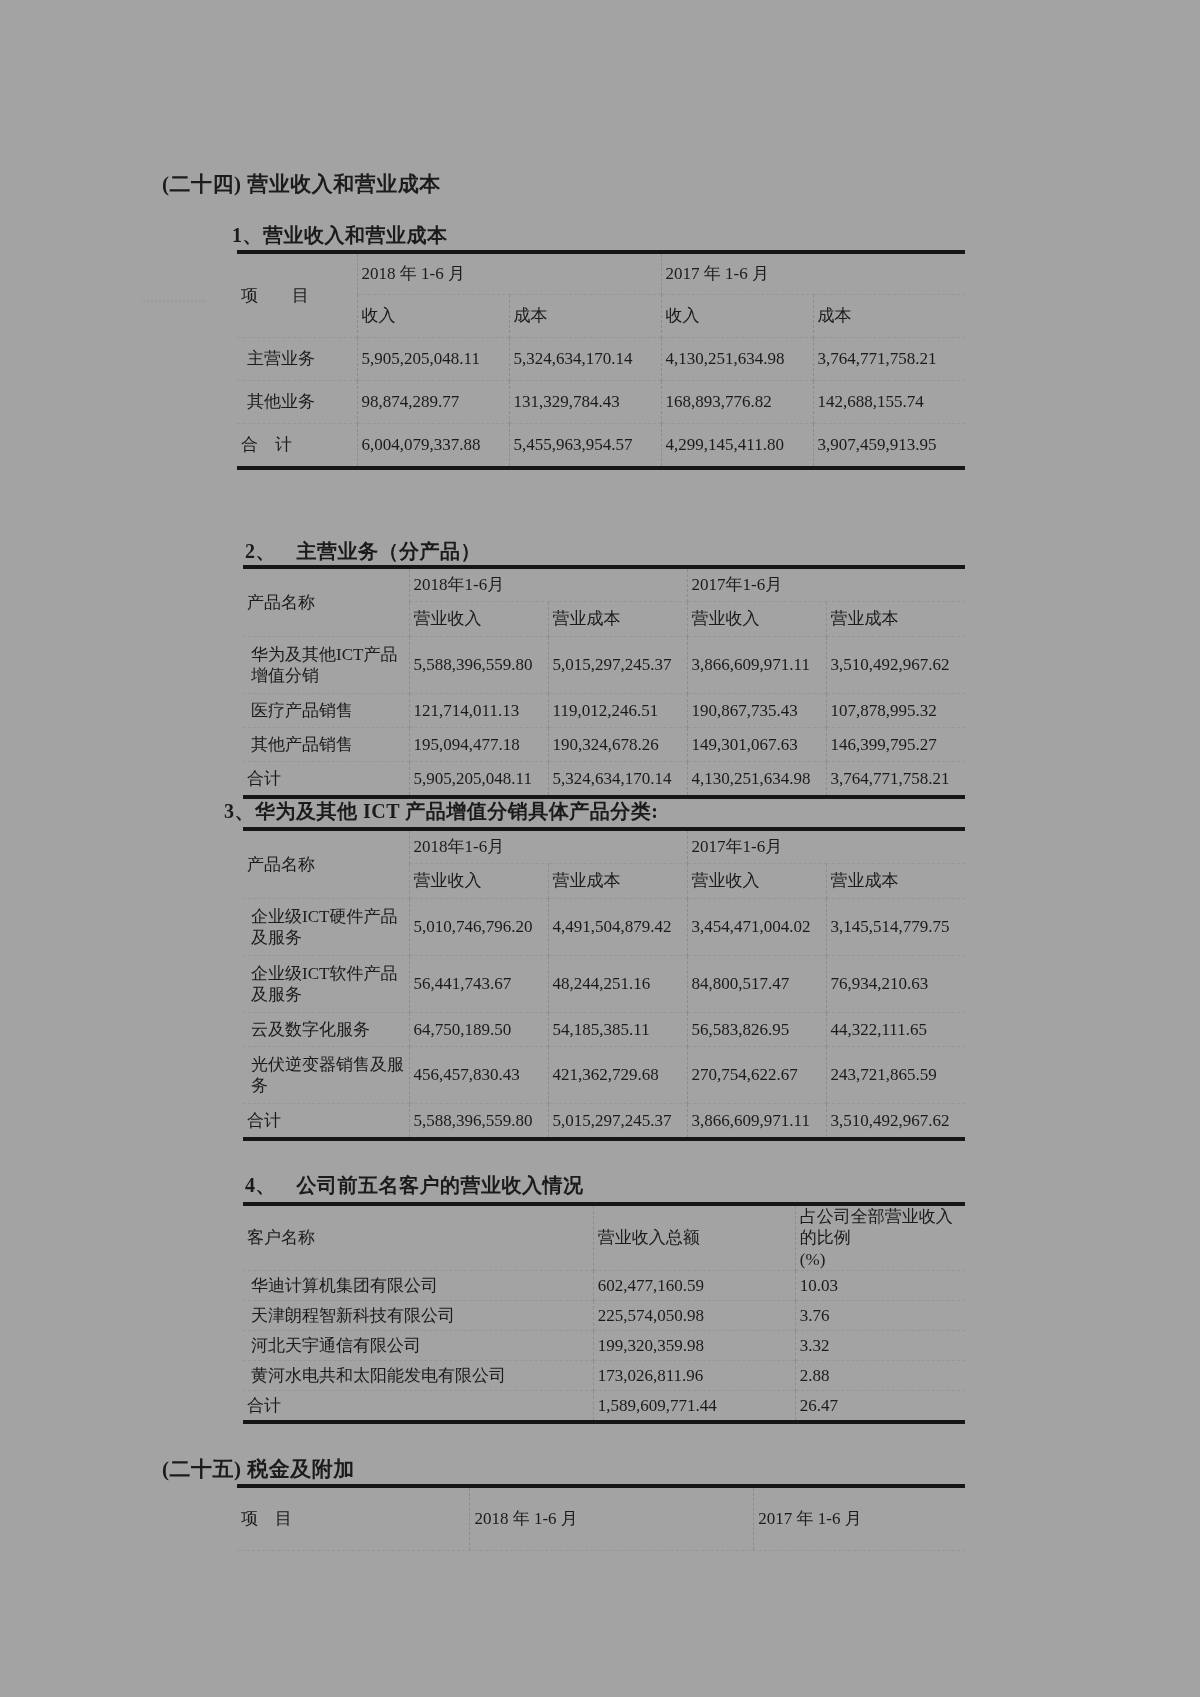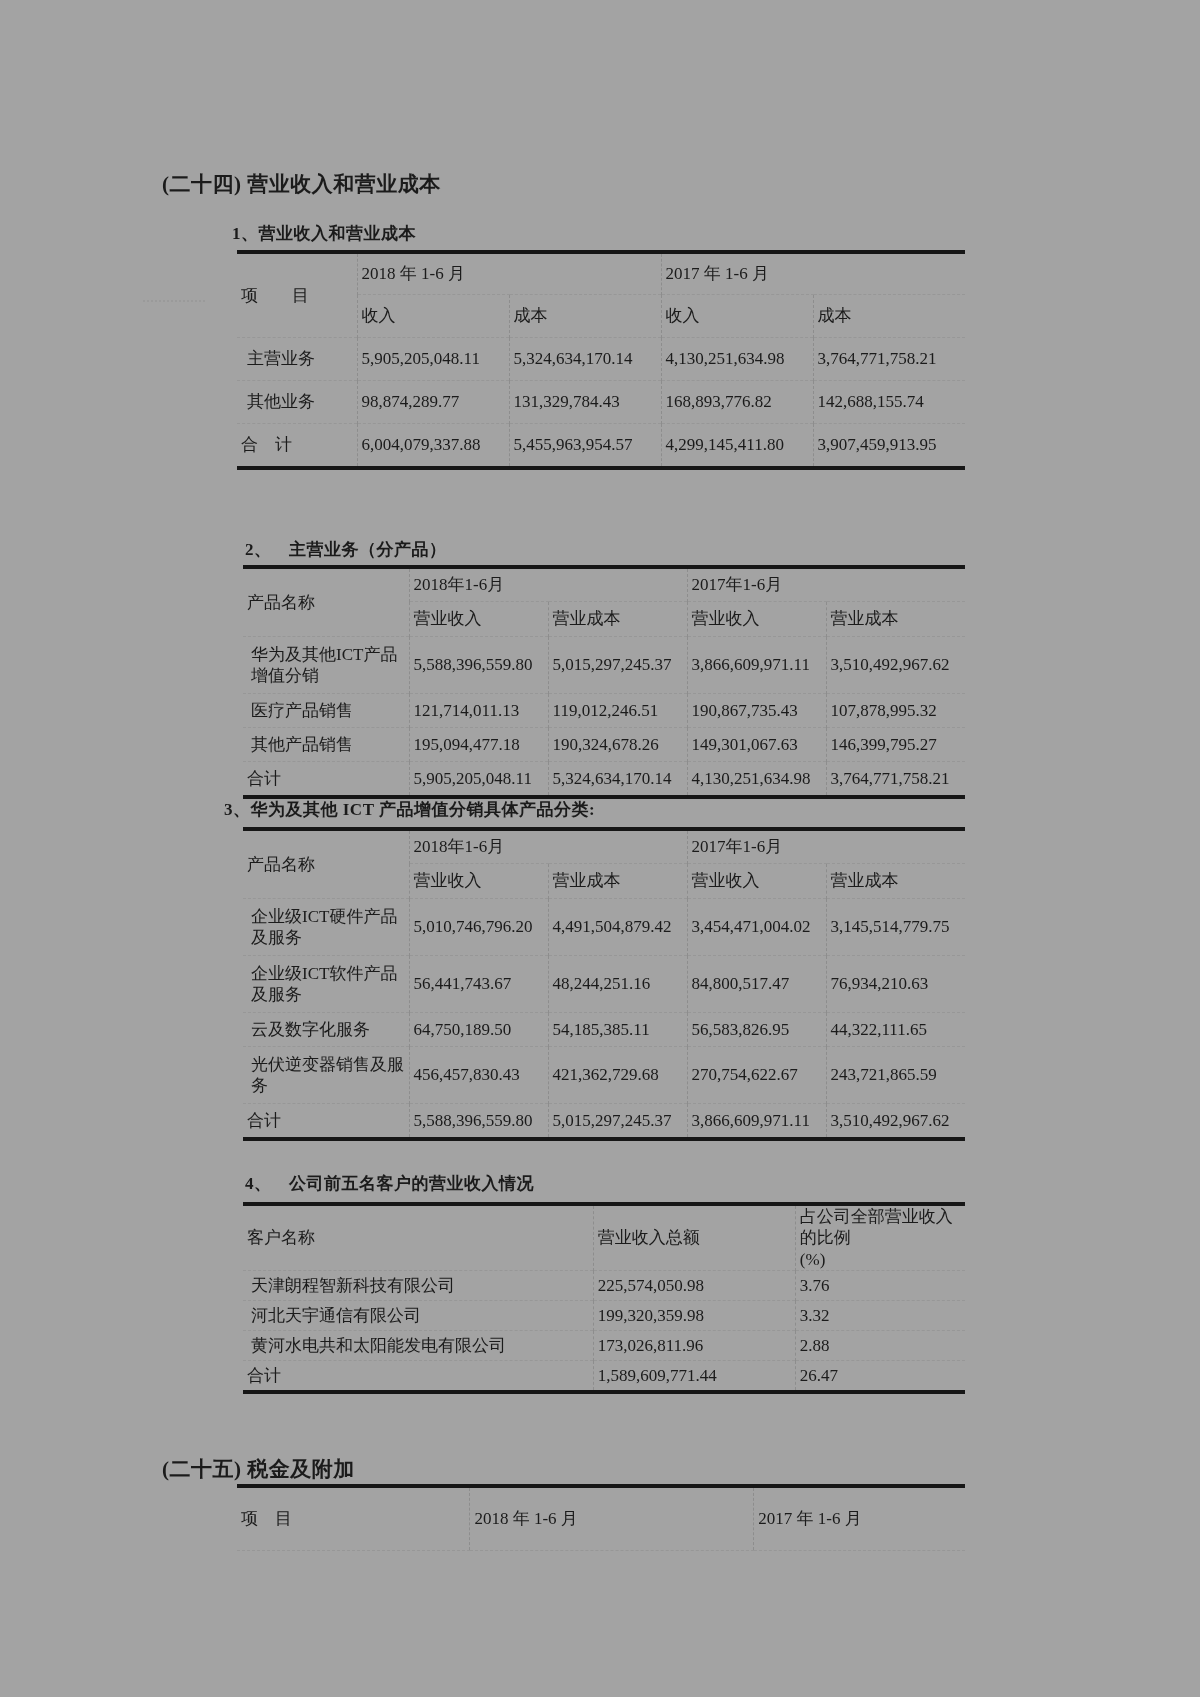--- a/index.html
+++ b/index.html
@@ -7,21 +7,21 @@
     position:relative;
     width:1200px; height:1697px;
     background:#a3a3a3;
     font-family:"Liberation Serif","DejaVu Serif",serif;
     color:#1b1b1b;
     overflow:hidden;
   }
   .heading {
     position:absolute;
     font-weight:bold;
-    font-size:17px;
+    font-size:20px;
     white-space:nowrap;
     letter-spacing:0.5px;
   }
   .heading.big { font-size:21px; }
   .margin-dash {
     position:absolute; left:143px; top:300px; width:62px; height:0;
     border-top:2px dotted #9a9a9a;
   }
   .tbl-wrap { position:absolute; }
   table.fin {
@@ -248,20 +248,25 @@
       <tbody>
         <tr class="h1r">
           <td class="c">客户名称</td>
           <td class="c bl">营业收入总额</td>
           <td class="c bl pct-head">
             <div>占公司全部营业收入的比例</div>
             <div>(%)</div>
           </td>
         </tr>
         <tr class="dr">
+          <td class="lab2 bt">华迪计算机集团有限公司</td>
+          <td class="num bl bt">602,477,160.59</td>
+          <td class="num bl bt">10.03</td>
+        </tr>
+        <tr class="dr">
           <td class="lab2 bt">天津朗程智新科技有限公司</td>
           <td class="num bl bt">225,574,050.98</td>
           <td class="num bl bt">3.76</td>
         </tr>
         <tr class="dr">
           <td class="lab2 bt">河北天宇通信有限公司</td>
           <td class="num bl bt">199,320,359.98</td>
           <td class="num bl bt">3.32</td>
         </tr>
         <tr class="dr">

